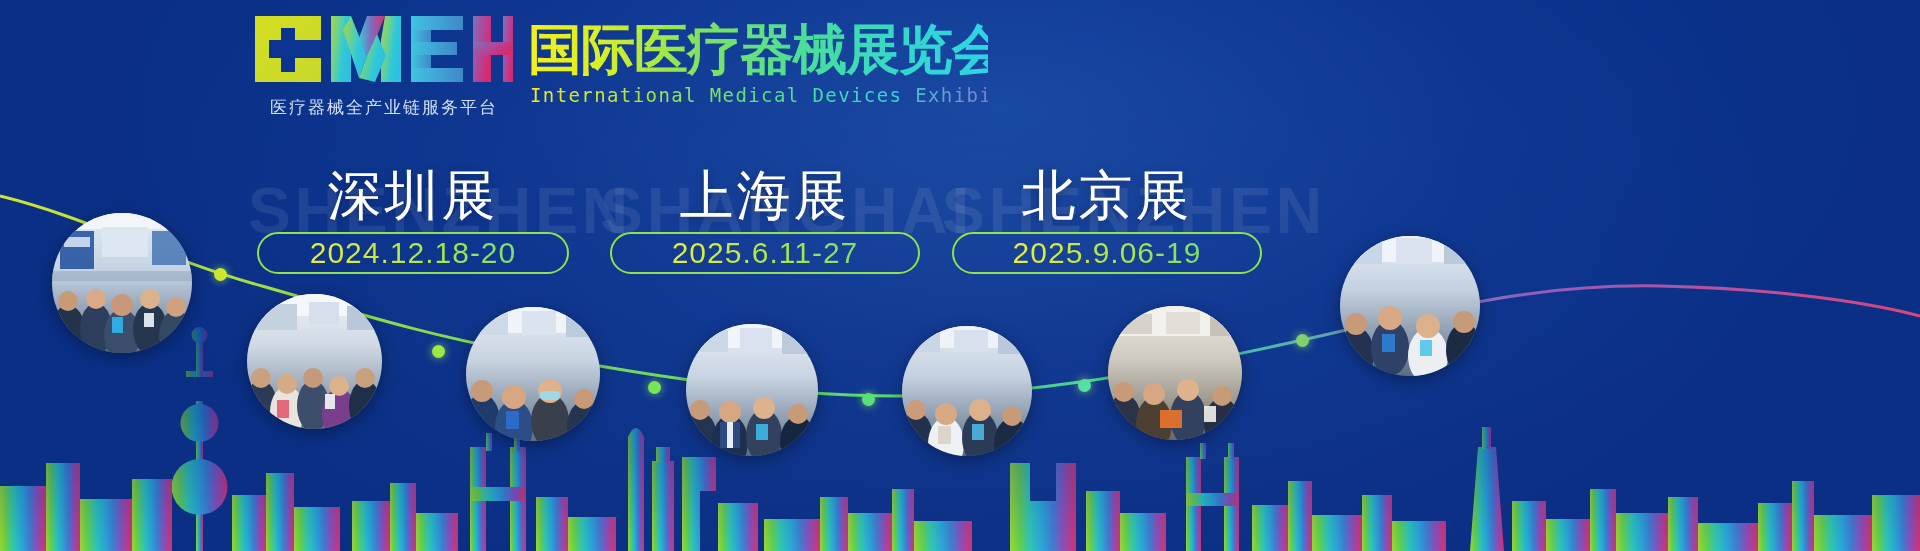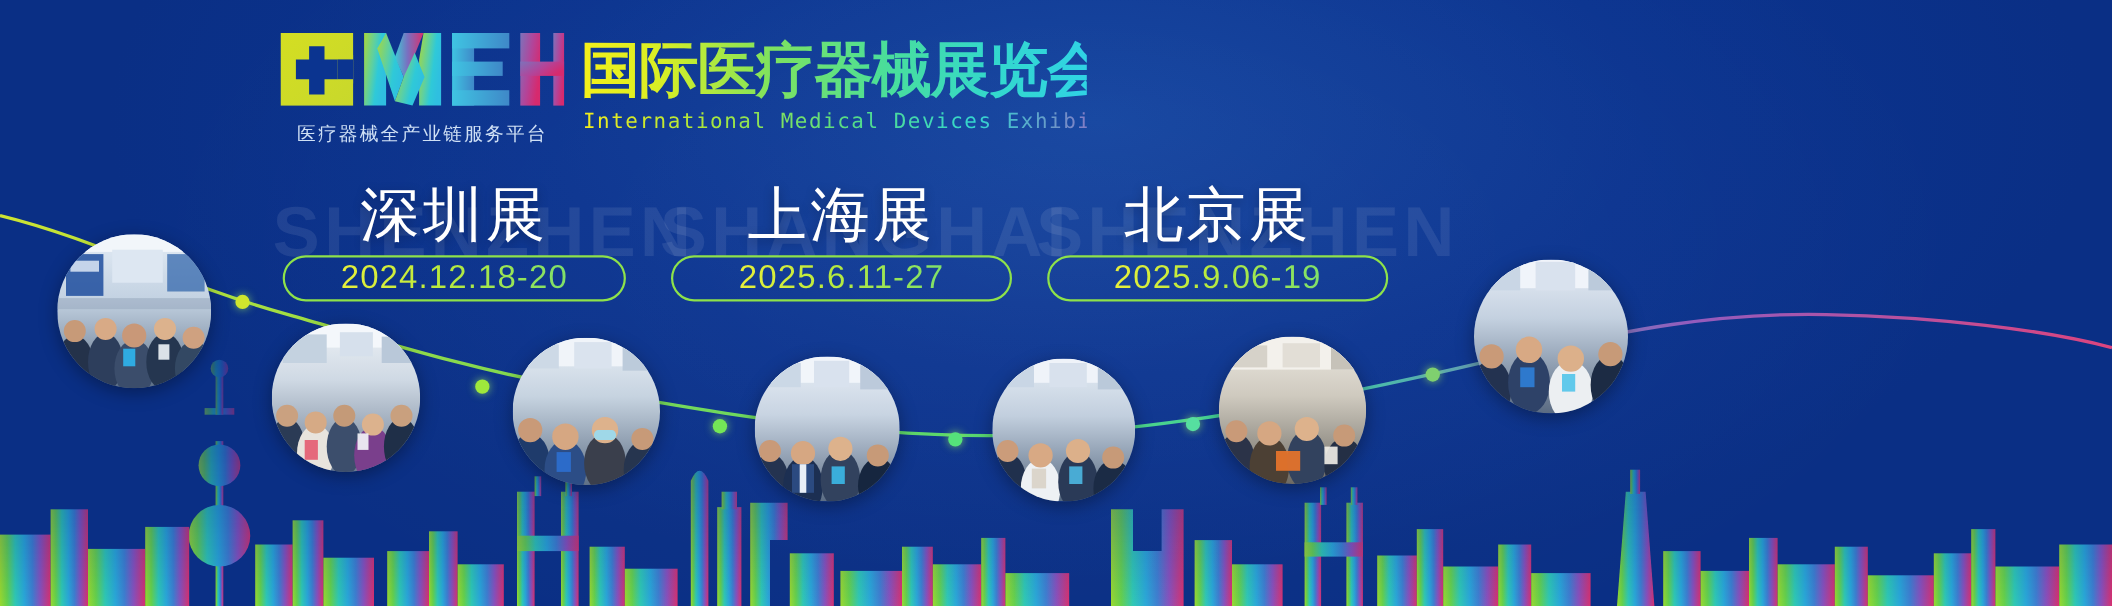--- a/index.html
+++ b/index.html
@@ -29,31 +29,31 @@
 
   
   .skyline { position:absolute; left:0; bottom:0; width:1920px; height:300px; }
   .skyline svg { display:block; width:1920px; height:300px; }
 
   
   #header {
     position:absolute; left:0; top:8px; width:1920px; height:108px;
   }
   .logo-wrap {
-    position:absolute; left:255px; top:22px; width:242px; height:100px;
+    position:absolute; left:255px; top:8px; width:242px; height:100px;
   }
   .logo-mark { display:block; width:258px; height:78px; }
   .logo-tag {
     position:absolute; left:0; top:80px; width:258px;
     font-size:17px; letter-spacing:2px; color:#cfe0f5;
     text-align:center; white-space:nowrap;
     font-family:"DejaVu Sans","Liberation Sans",sans-serif;
   }
 
-  .title-wrap { position:absolute; left:528px; top:24px; width:460px; height:96px; }
+  .title-wrap { position:absolute; left:528px; top:10px; width:460px; height:96px; }
   .title-cn {
     display:block; width:460px; height:62px;
   }
   .title-en {
     display:block; width:460px; height:28px; margin-top:2px;
   }
 
   
   #cities { position:absolute; left:0; top:150px; width:1920px; height:140px; }
   .city { position:absolute; top:0; }

